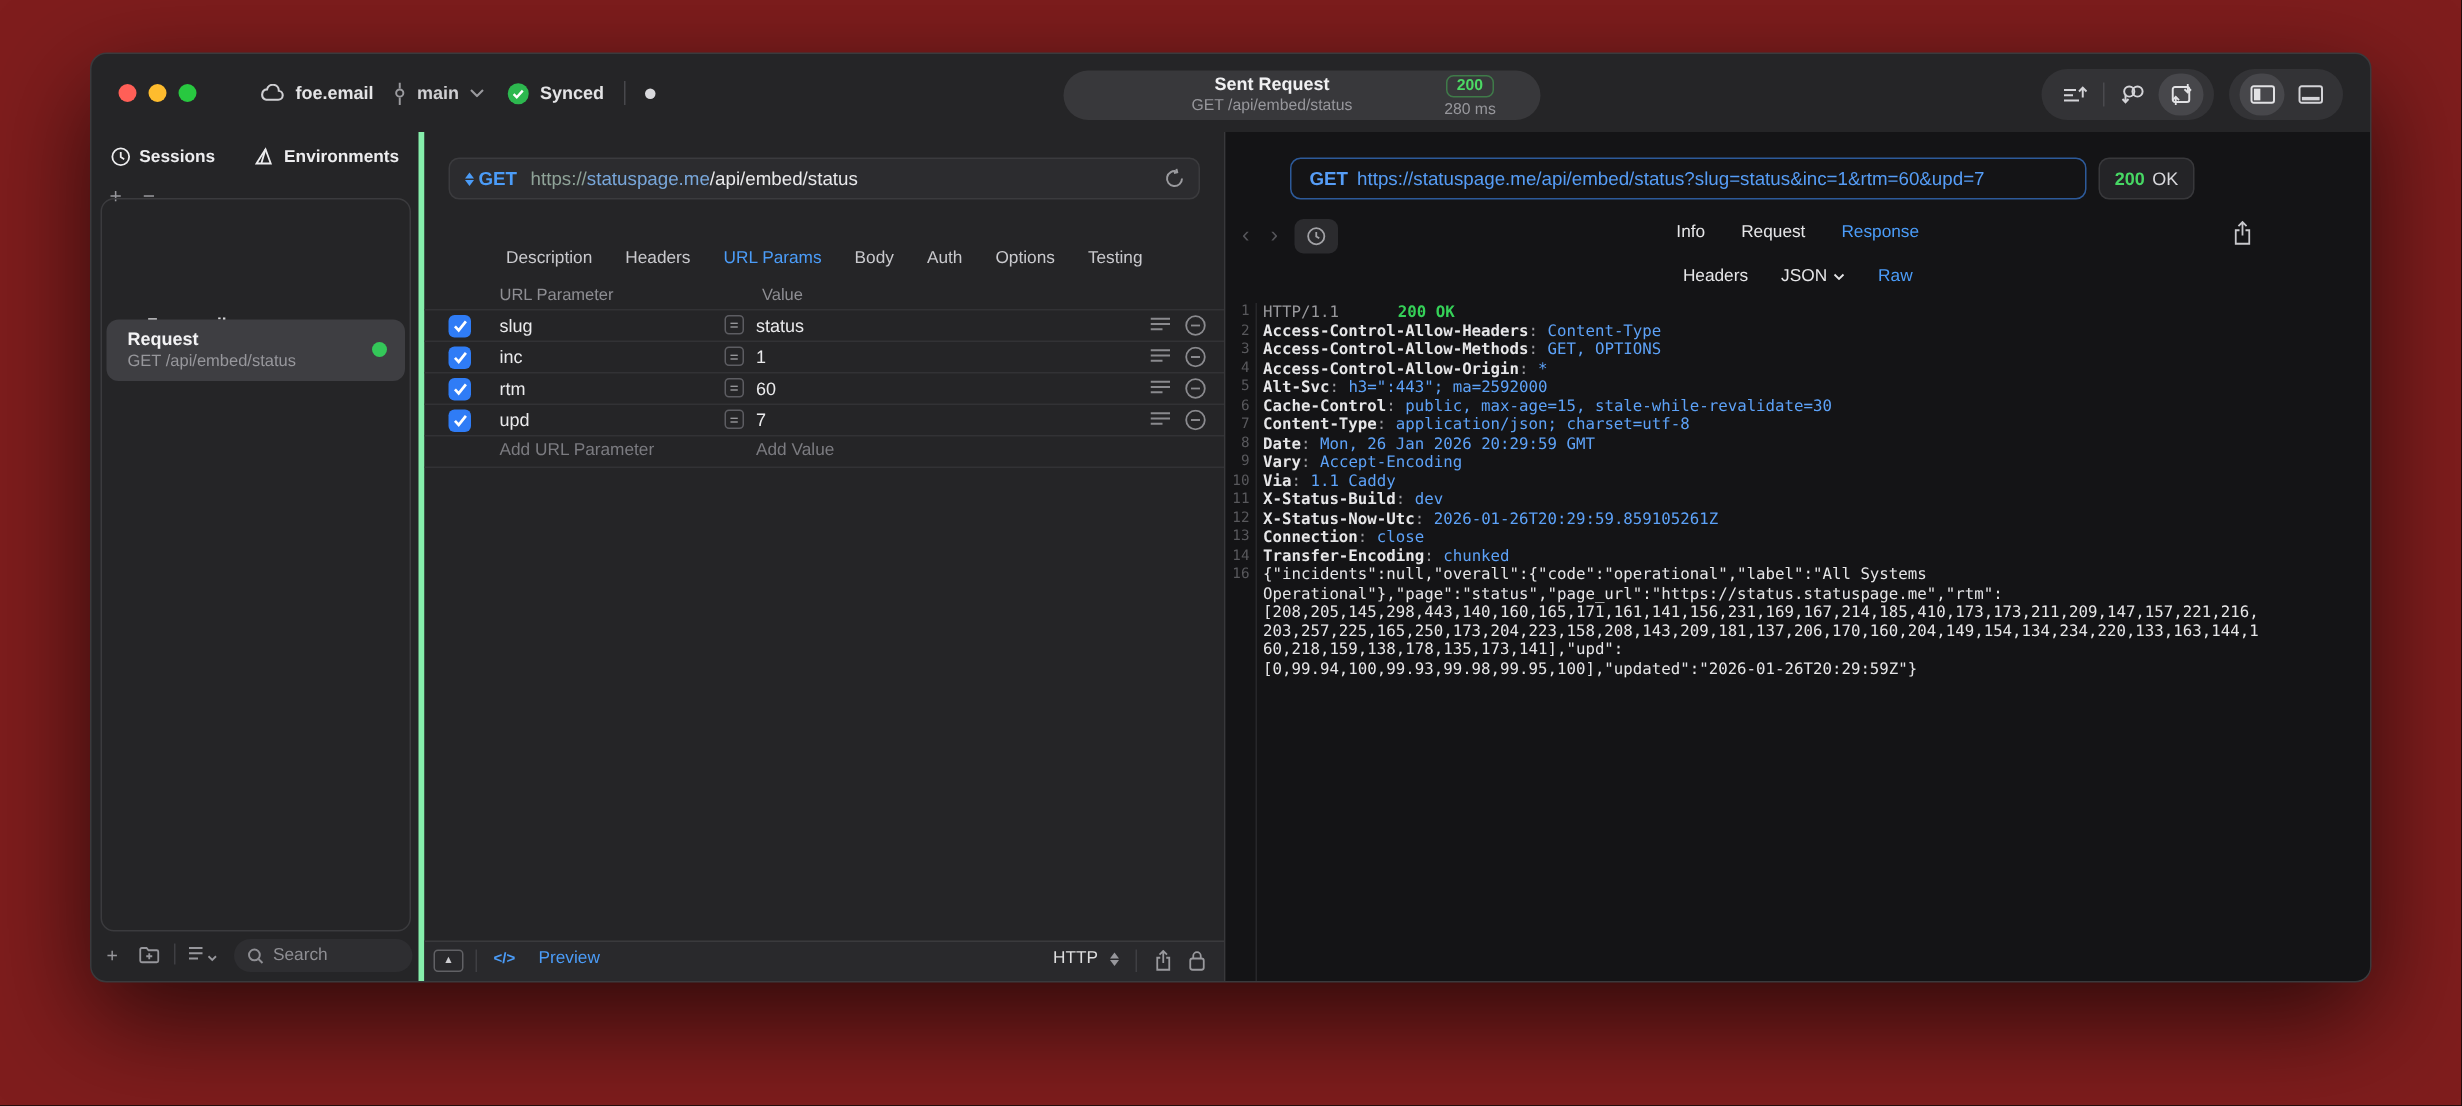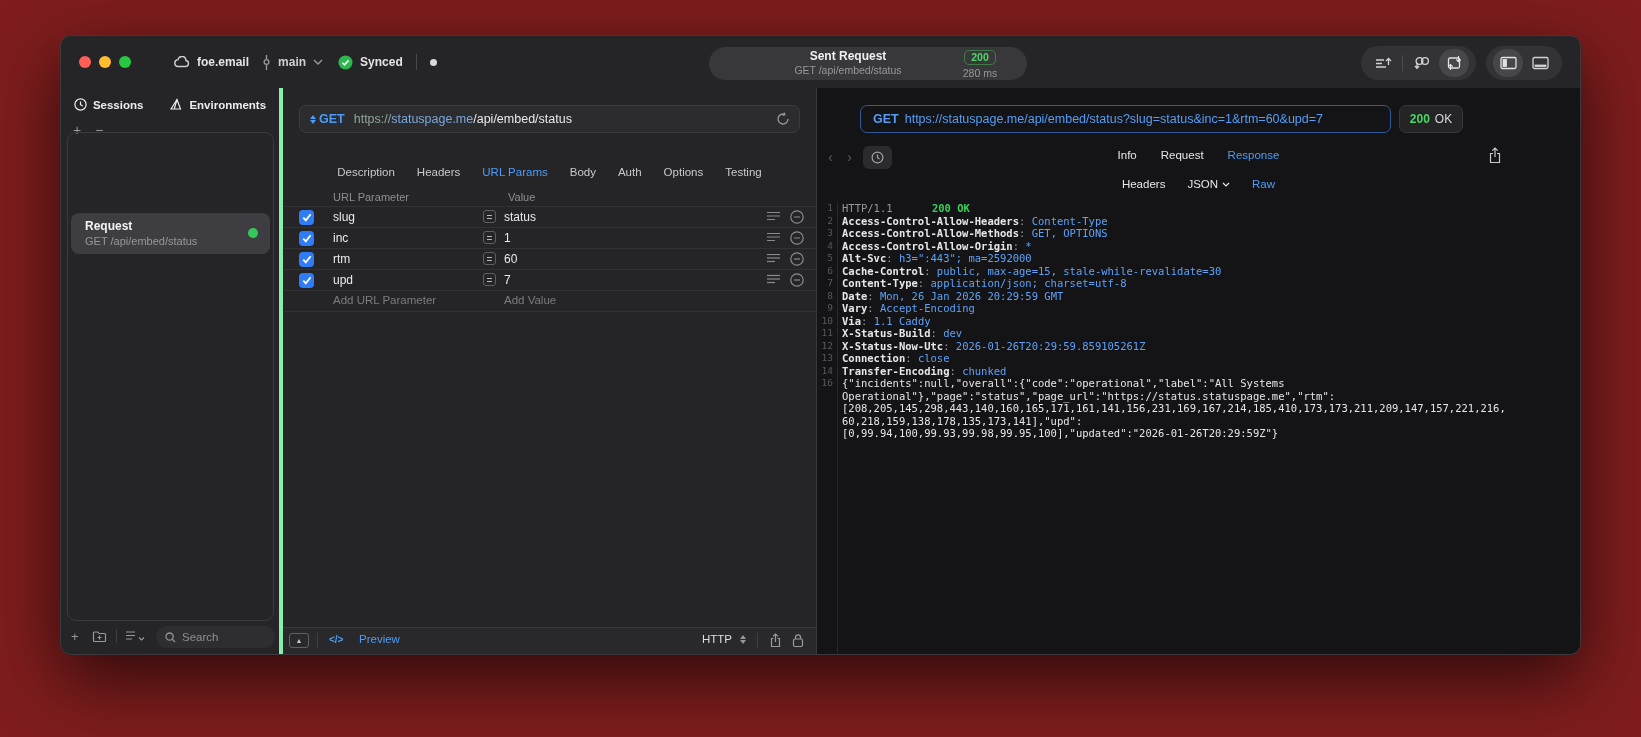--- a/index.html
+++ b/index.html
@@ -541,20 +541,21 @@
             <div class="cline"><span class="lnum">8</span><span class="lcontent"><span class="tok-name">Date</span><span class="tok-dim">: </span><span class="tok-val">Mon, 26 Jan 2026 20:29:59 GMT</span></span></div>
             <div class="cline"><span class="lnum">9</span><span class="lcontent"><span class="tok-name">Vary</span><span class="tok-dim">: </span><span class="tok-val">Accept-Encoding</span></span></div>
             <div class="cline"><span class="lnum">10</span><span class="lcontent"><span class="tok-name">Via</span><span class="tok-dim">: </span><span class="tok-val">1.1 Caddy</span></span></div>
             <div class="cline"><span class="lnum">11</span><span class="lcontent"><span class="tok-name">X-Status-Build</span><span class="tok-dim">: </span><span class="tok-val">dev</span></span></div>
             <div class="cline"><span class="lnum">12</span><span class="lcontent"><span class="tok-name">X-Status-Now-Utc</span><span class="tok-dim">: </span><span class="tok-val">2026-01-26T20:29:59.859105261Z</span></span></div>
             <div class="cline"><span class="lnum">13</span><span class="lcontent"><span class="tok-name">Connection</span><span class="tok-dim">: </span><span class="tok-val">close</span></span></div>
             <div class="cline"><span class="lnum">14</span><span class="lcontent"><span class="tok-name">Transfer-Encoding</span><span class="tok-dim">: </span><span class="tok-val">chunked</span></span></div>
             <div class="cline"><span class="lnum">16</span><span class="lcontent"><span class="tok-body">{"incidents":null,"overall":{"code":"operational","label":"All Systems</span></span></div>
             <div class="cline"><span class="lnum"></span><span class="lcontent"><span class="tok-body">Operational"},"page":"status","page_url":"https://status.statuspage.me","rtm":</span></span></div>
             <div class="cline"><span class="lnum"></span><span class="lcontent"><span class="tok-body">[208,205,145,298,443,140,160,165,171,161,141,156,231,169,167,214,185,410,173,173,211,209,147,157,221,216,</span></span></div>
+            <div class="cline"><span class="lnum"></span><span class="lcontent"><span class="tok-body">203,257,225,165,250,173,204,223,158,208,143,209,181,137,206,170,160,204,149,154,134,234,220,133,163,144,1</span></span></div>
             <div class="cline"><span class="lnum"></span><span class="lcontent"><span class="tok-body">60,218,159,138,178,135,173,141],"upd":</span></span></div>
             <div class="cline"><span class="lnum"></span><span class="lcontent"><span class="tok-body">[0,99.94,100,99.93,99.98,99.95,100],"updated":"2026-01-26T20:29:59Z"}</span></span></div>
           </div>
       </div>
     </section>
 
   </div>
 </div>
 
 </body></html>

